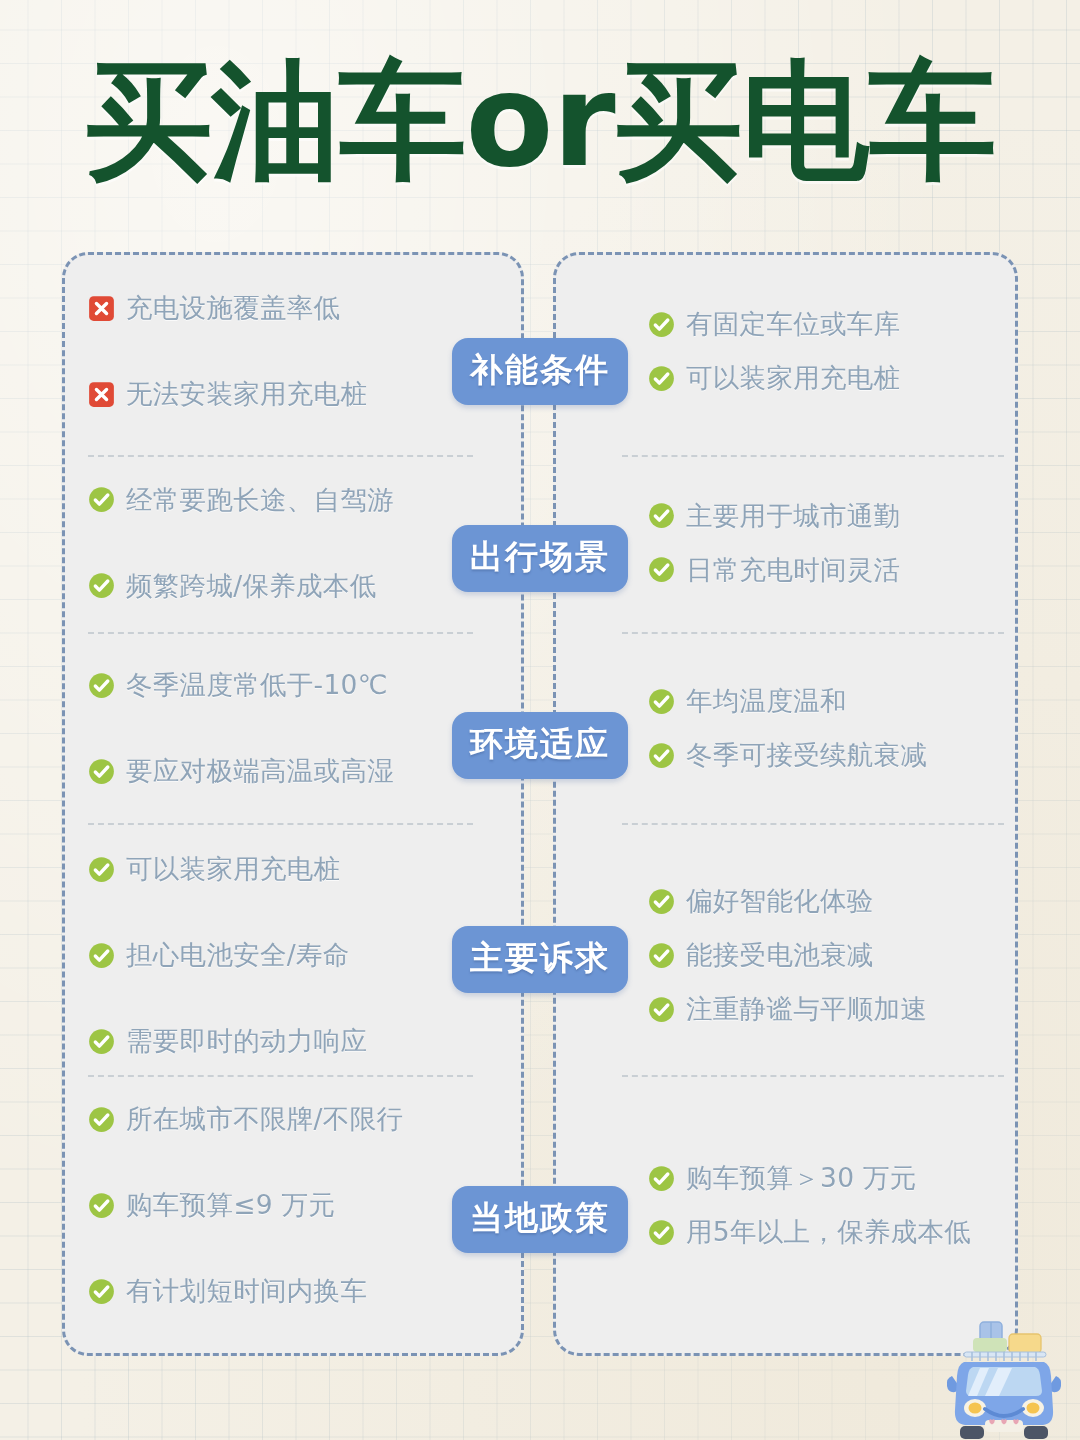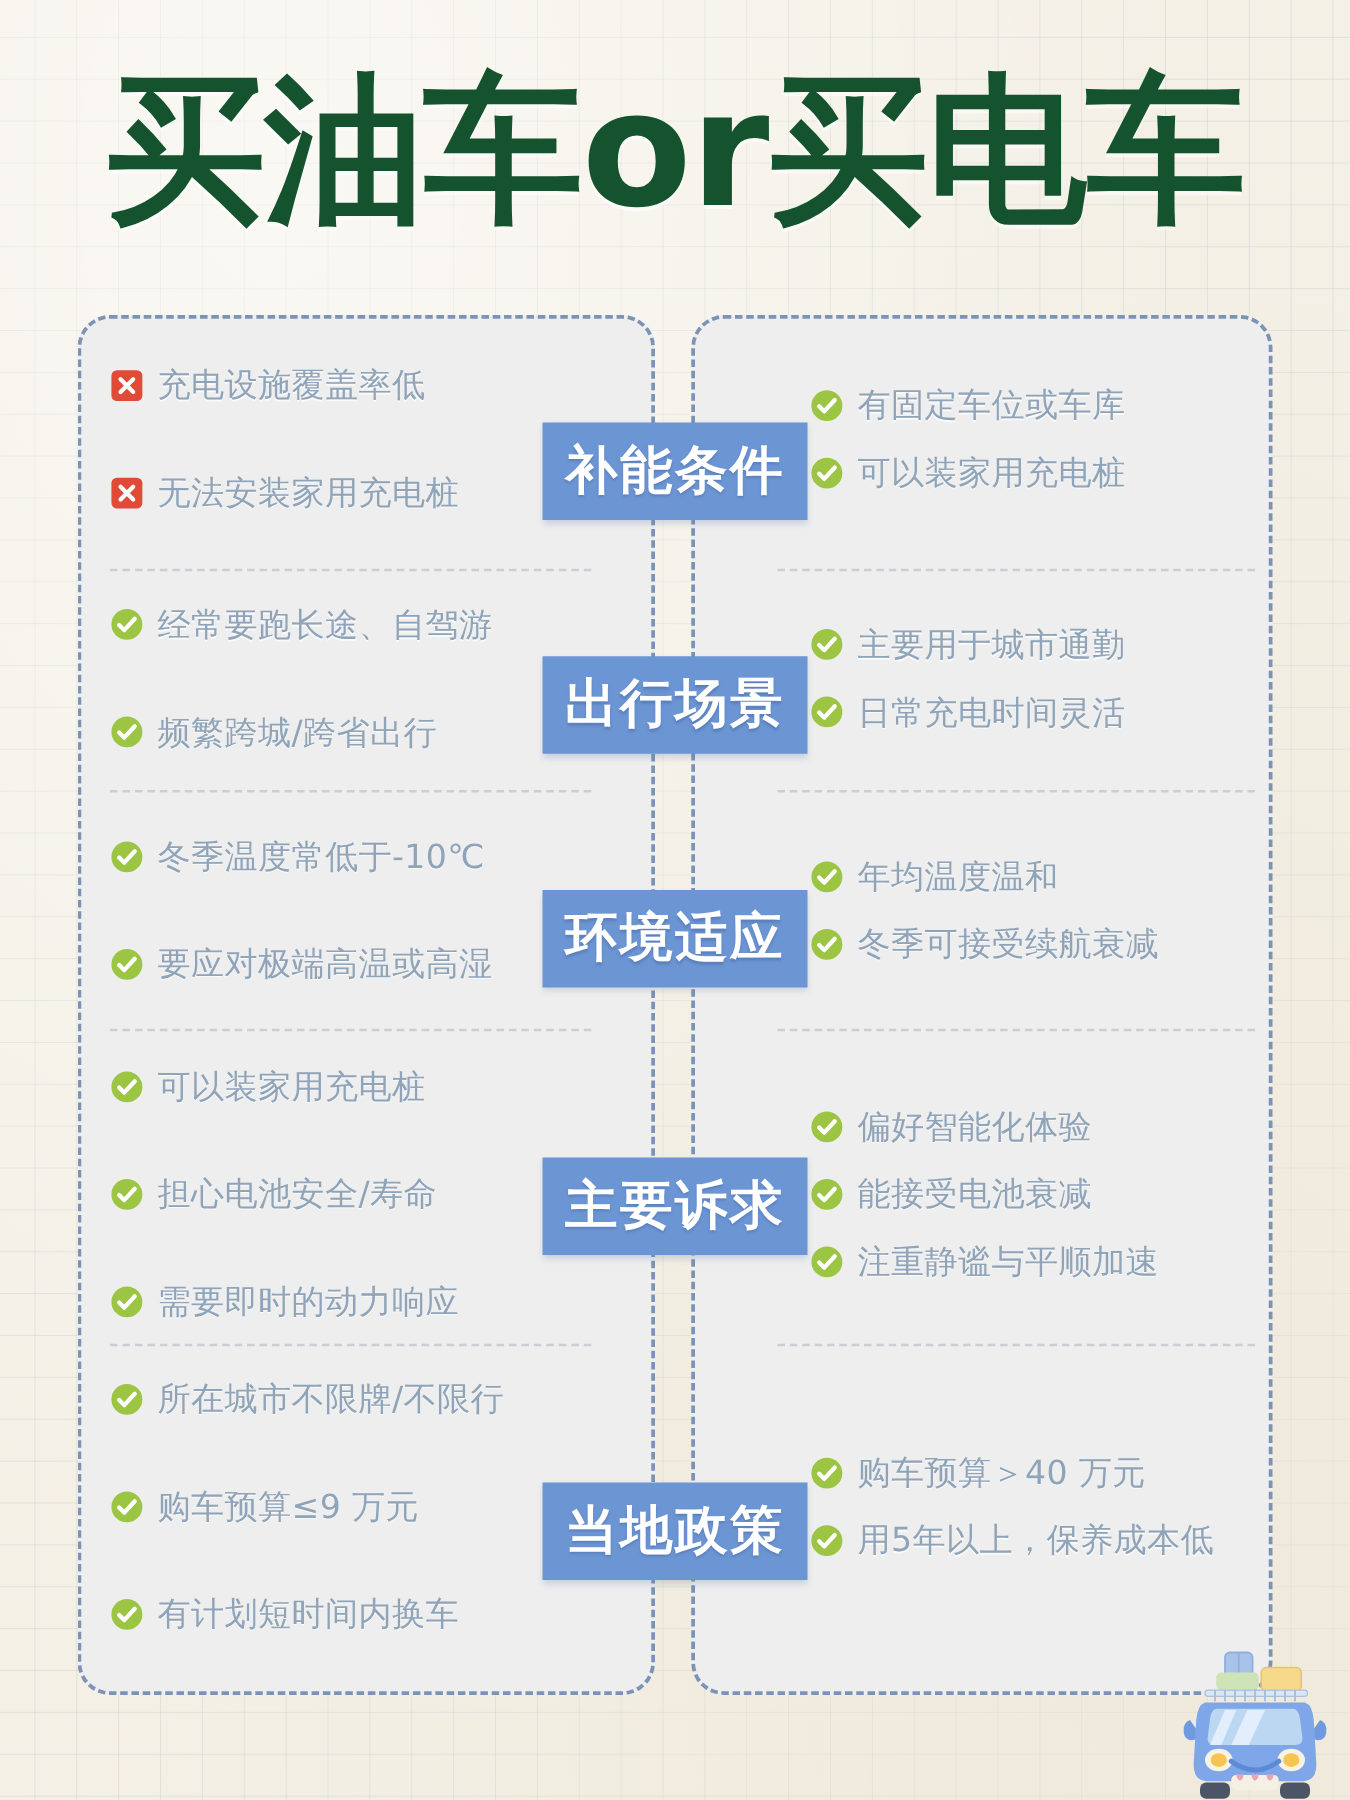--- a/index.html
+++ b/index.html
@@ -76,23 +76,23 @@
   }
 
   
   .ic{width:27px;height:27px;margin-right:11px;flex:0 0 auto;}
   .ic svg{display:block;width:27px;height:27px;}
 
   
   .pill{
     position:absolute;
     background:#6c95d4;
-    border-radius:0;
+    border-radius:16px;
     color:#ffffff;
-    font-size:42px;
+    font-size:33px;
     font-weight:900;
     letter-spacing:2px;
     text-align:center;
     padding:10px 18px 12px;
     box-sizing:border-box;
     white-space:nowrap;
     font-family:"DejaVu Sans","Liberation Sans",sans-serif;
     text-shadow:0 2px 2px rgba(60,90,140,.35);
     box-shadow:0 3px 5px rgba(90,120,170,.25);
     z-index:5;
@@ -177,21 +177,21 @@
           </span>
           <span class="txt">经常要跑长途、自驾游</span>
         </div>
         <div class="item">
           <span class="ic">
             <svg viewBox="0 0 24 24" xmlns="http://www.w3.org/2000/svg">
               <circle cx="12" cy="12" r="11" fill="#9dc544"></circle>
               <path d="M6.5 12.4 l3.6 3.7 L17.6 8" stroke="#ffffff" stroke-width="3" fill="none" stroke-linecap="round" stroke-linejoin="round"></path>
             </svg>
           </span>
-          <span class="txt">频繁跨城/跨省出行</span>
+          <span class="txt">频繁跨城/保养成本低</span>
         </div>
       </div>
       <div class="side side-right">
         <div class="item">
           <span class="ic">
             <svg viewBox="0 0 24 24" xmlns="http://www.w3.org/2000/svg">
               <circle cx="12" cy="12" r="11" fill="#9dc544"></circle>
               <path d="M6.5 12.4 l3.6 3.7 L17.6 8" stroke="#ffffff" stroke-width="3" fill="none" stroke-linecap="round" stroke-linejoin="round"></path>
             </svg>
           </span>
@@ -350,21 +350,21 @@
         </div>
       </div>
       <div class="side side-right">
         <div class="item">
           <span class="ic">
             <svg viewBox="0 0 24 24" xmlns="http://www.w3.org/2000/svg">
               <circle cx="12" cy="12" r="11" fill="#9dc544"></circle>
               <path d="M6.5 12.4 l3.6 3.7 L17.6 8" stroke="#ffffff" stroke-width="3" fill="none" stroke-linecap="round" stroke-linejoin="round"></path>
             </svg>
           </span>
-          <span class="txt">购车预算＞40 万元</span>
+          <span class="txt">购车预算＞30 万元</span>
         </div>
         <div class="item">
           <span class="ic">
             <svg viewBox="0 0 24 24" xmlns="http://www.w3.org/2000/svg">
               <circle cx="12" cy="12" r="11" fill="#9dc544"></circle>
               <path d="M6.5 12.4 l3.6 3.7 L17.6 8" stroke="#ffffff" stroke-width="3" fill="none" stroke-linecap="round" stroke-linejoin="round"></path>
             </svg>
           </span>
           <span class="txt">用5年以上，保养成本低</span>
         </div>

